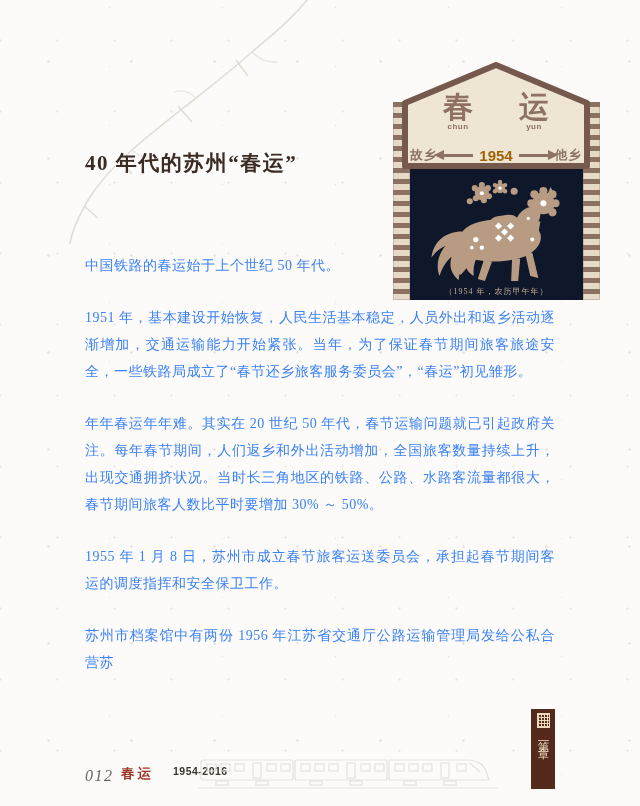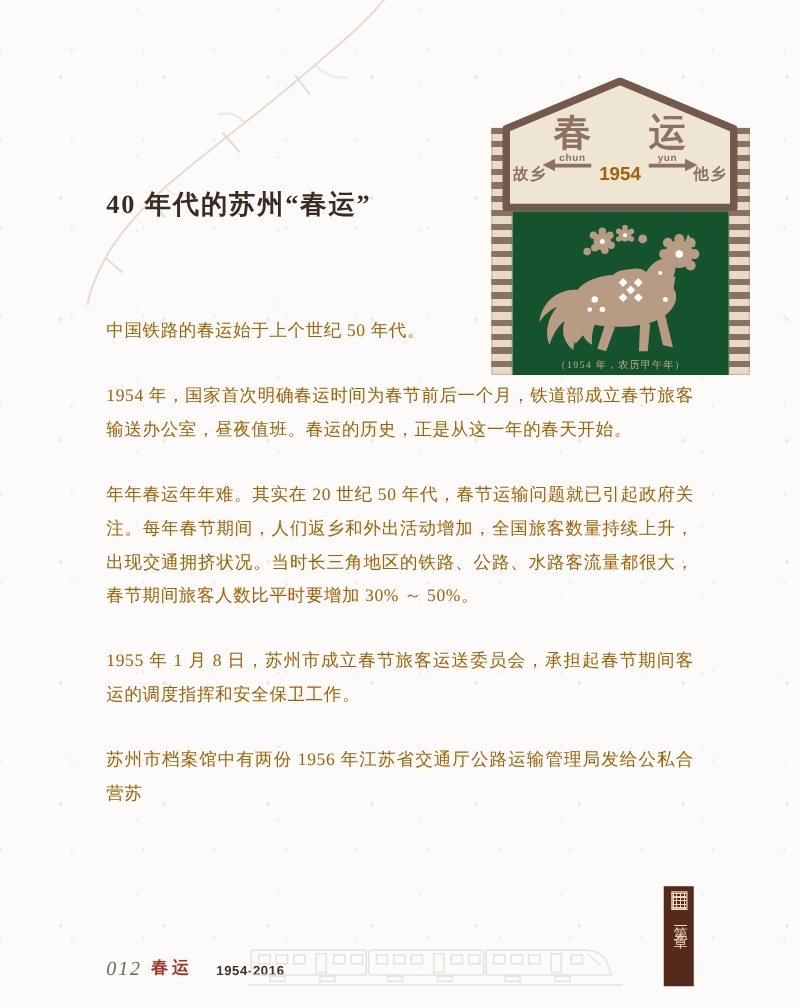--- a/index.html
+++ b/index.html
@@ -18,49 +18,49 @@
   .cracks{position:absolute;left:0;top:0;z-index:0;}
 
   
   .title{
     position:absolute;left:85px;top:149px;z-index:2;
     font-size:21px;font-weight:bold;letter-spacing:1.5px;color:#3a2c24;
   }
   .content{position:absolute;left:85px;top:252px;width:470px;z-index:2;}
   .content p{
     font-size:14px;line-height:27px;letter-spacing:.5px;
-    color:#a16207;text-align:justify;margin:0 0 25px 0;
+    color:#3b82f6;text-align:justify;margin:0 0 25px 0;
   }
 
   
   .gate{position:absolute;left:393px;top:62px;width:207px;height:240px;z-index:1;}
   .gate-col{
     position:absolute;top:40px;width:17px;height:198px;
     background:repeating-linear-gradient(180deg,#8b7162 0 5px,#e7dbc8 5px 11px);
     box-shadow:inset 0 0 0 1px #8b716255;
   }
   .gate-col.left{left:0;} .gate-col.right{left:190px;}
   .gate-sign{position:absolute;left:8px;top:0;width:190px;height:107px;}
   .gate-sign svg{position:absolute;left:0;top:0;}
   .sign-content{position:absolute;left:0;top:0;width:100%;height:100%;padding-top:29px;}
   .chars-row{display:flex;justify-content:center;gap:46px;}
   .char-col{display:flex;flex-direction:column;align-items:center;}
   .big-char{font-size:30px;line-height:32px;font-weight:bold;color:#8d7163;}
   .pinyin{font-size:8px;font-weight:bold;color:#8d7163;letter-spacing:.5px;margin-top:-1px;
           font-family:"Liberation Sans",sans-serif;}
-  .route-row{display:flex;justify-content:center;gap:6px;margin-top:0;}
+  .route-row{display:flex;justify-content:center;align-items:center;gap:6px;margin-top:16px;}
   .route-label{font-size:12.5px;font-weight:bold;color:#8d7163;letter-spacing:1px;}
   .route-year{font-size:15px;font-weight:bold;color:#a16207;
               font-family:"Liberation Sans",sans-serif;}
   .arrow{position:relative;width:30px;height:3px;background:#8d7163;display:inline-block;}
   .arrow.left::before{content:"";position:absolute;left:-9px;top:-4px;
     border-right:10px solid #8d7163;border-top:5.5px solid transparent;border-bottom:5.5px solid transparent;}
   .arrow.right::after{content:"";position:absolute;right:-9px;top:-4px;
     border-left:10px solid #8d7163;border-top:5.5px solid transparent;border-bottom:5.5px solid transparent;}
-  .horse-panel{position:absolute;left:17px;top:107px;width:173px;height:131px;background:#14532d;}
+  .horse-panel{position:absolute;left:17px;top:107px;width:173px;height:131px;background:#0f172a;}
   .horse-panel svg{display:block;margin:4px auto 0;}
   .horse-caption{
     position:absolute;left:0;right:0;bottom:3px;text-align:center;
     font-size:8px;color:#c3ac96;letter-spacing:1px;
   }
 
   
   .chapter-tab{
     position:absolute;left:531px;top:709px;width:24px;height:80px;z-index:2;
     background:#552a1d;display:flex;flex-direction:column;align-items:center;padding-top:4px;
@@ -75,21 +75,21 @@
     margin-top:4px;writing-mode:vertical-rl;text-orientation:upright;
     font-size:11.5px;color:#ecdcc0;letter-spacing:3px;
   }
 
   
   .footer{position:absolute;left:0;top:748px;width:640px;height:50px;z-index:1;}
   .pagenum{
     position:absolute;left:85px;top:19px;font-style:italic;
     font-size:16px;letter-spacing:1.5px;color:#6b655f;
   }
-  .series{position:absolute;left:121px;top:17px;display:flex;align-items:flex-end;gap:19px;}
+  .series{position:absolute;left:121px;top:17px;display:flex;align-items:flex-start;gap:19px;}
   .series-title{font-size:13.5px;font-weight:bold;color:#a13727;letter-spacing:3px;}
   .series-years{font-size:10.5px;font-weight:bold;color:#3c332c;
                 font-family:"Liberation Sans",sans-serif;letter-spacing:.5px;}
   .train{position:absolute;left:198px;top:2px;}
 </style>
 </head>
 <body>
 
 <svg class="cracks" width="640" height="806" viewBox="0 0 640 806">
   <g stroke="#dcd2c8" stroke-width="1.6" fill="none" opacity="0.75">
@@ -196,21 +196,21 @@
       </g>
     </svg>
     <div class="horse-caption">（1954 年，农历甲午年）</div>
   </div>
 </div>
 
 <h1 class="title">40 年代的苏州“春运”</h1>
 
 <div class="content">
   <p>中国铁路的春运始于上个世纪 50 年代。</p>
-  <p>1954 年，国家首次明确春运时间为春节前后一个月，铁道部成立春节旅客输送办公室，昼夜值班。春运的历史，正是从这一年的春天开始。</p>
+  <p>1951 年，基本建设开始恢复，人民生活基本稳定，人员外出和返乡活动逐渐增加，交通运输能力开始紧张。当年，为了保证春节期间旅客旅途安全，一些铁路局成立了“春节还乡旅客服务委员会”，“春运”初见雏形。</p>
   <p>年年春运年年难。其实在 20 世纪 50 年代，春节运输问题就已引起政府关注。每年春节期间，人们返乡和外出活动增加，全国旅客数量持续上升，出现交通拥挤状况。当时长三角地区的铁路、公路、水路客流量都很大，春节期间旅客人数比平时要增加 30% ～ 50%。</p>
   <p>1955 年 1 月 8 日，苏州市成立春节旅客运送委员会，承担起春节期间客运的调度指挥和安全保卫工作。</p>
   <p>苏州市档案馆中有两份 1956 年江苏省交通厅公路运输管理局发给公私合营苏</p>
 </div>
 
 <div class="chapter-tab">
   <span class="seal"></span>
   <span class="tab-label">第一章</span>
 </div>
 

